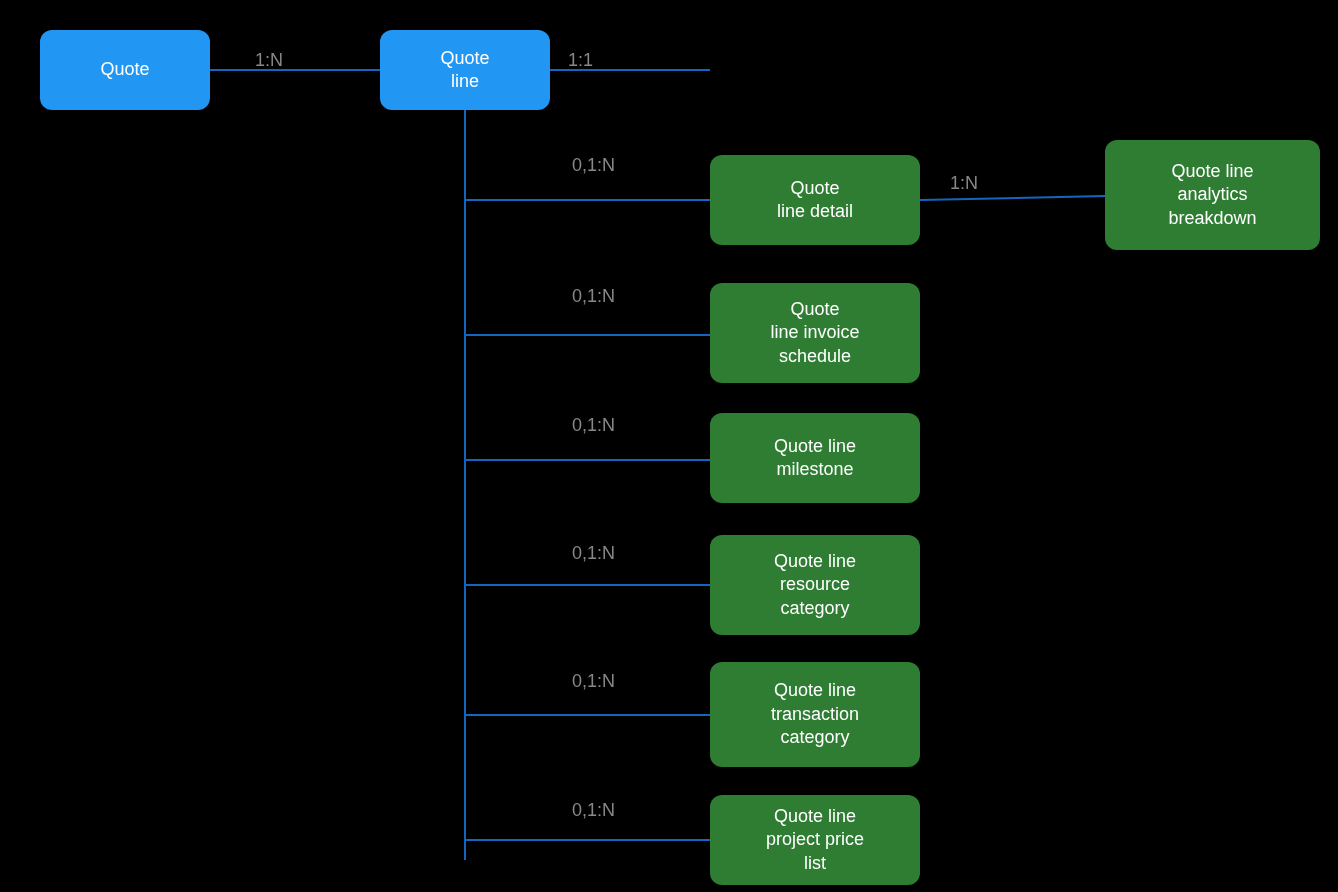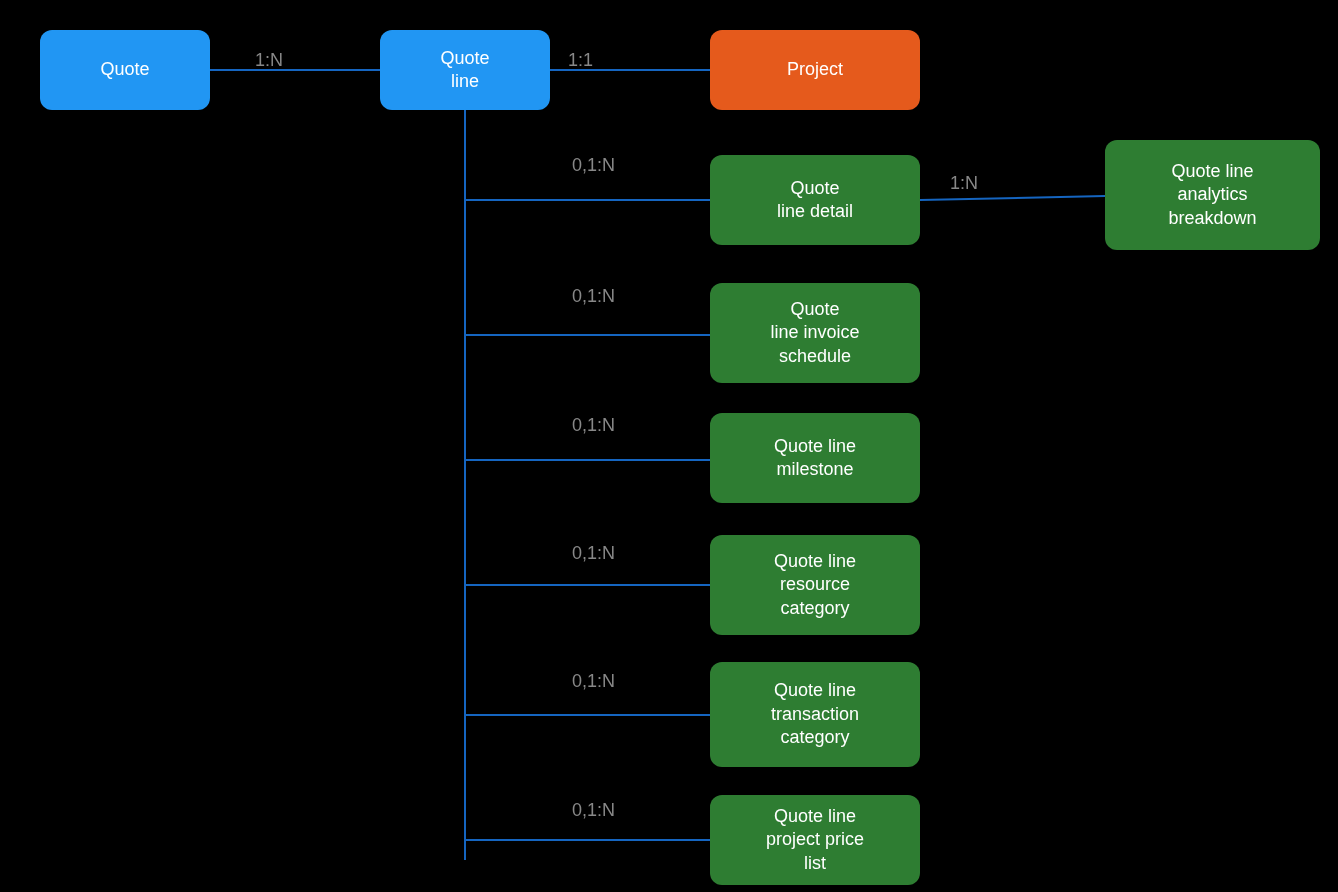--- a/index.html
+++ b/index.html
@@ -91,23 +91,20 @@
   </svg>
 
   <div class="node node-blue" style="left:40px; top:30px; width:170px; height:80px;">
     <span>Quote</span>
   </div>
 
   <div class="node node-blue" style="left:380px; top:30px; width:170px; height:80px;">
     <span>Quote<br>line</span>
   </div>
 
-  <div class="node node-orange" style="left:710px; top:30px; width:210px; height:80px;">
-    <span>Project</span>
-  </div>
 
   <div class="node node-green" style="left:710px; top:155px; width:210px; height:90px;">
     <span>Quote<br>line detail</span>
   </div>
 
   <div class="node node-green" style="left:1105px; top:140px; width:215px; height:110px;">
     <span>Quote line<br>analytics<br>breakdown</span>
   </div>
 
   <div class="node node-green" style="left:710px; top:283px; width:210px; height:100px;">

